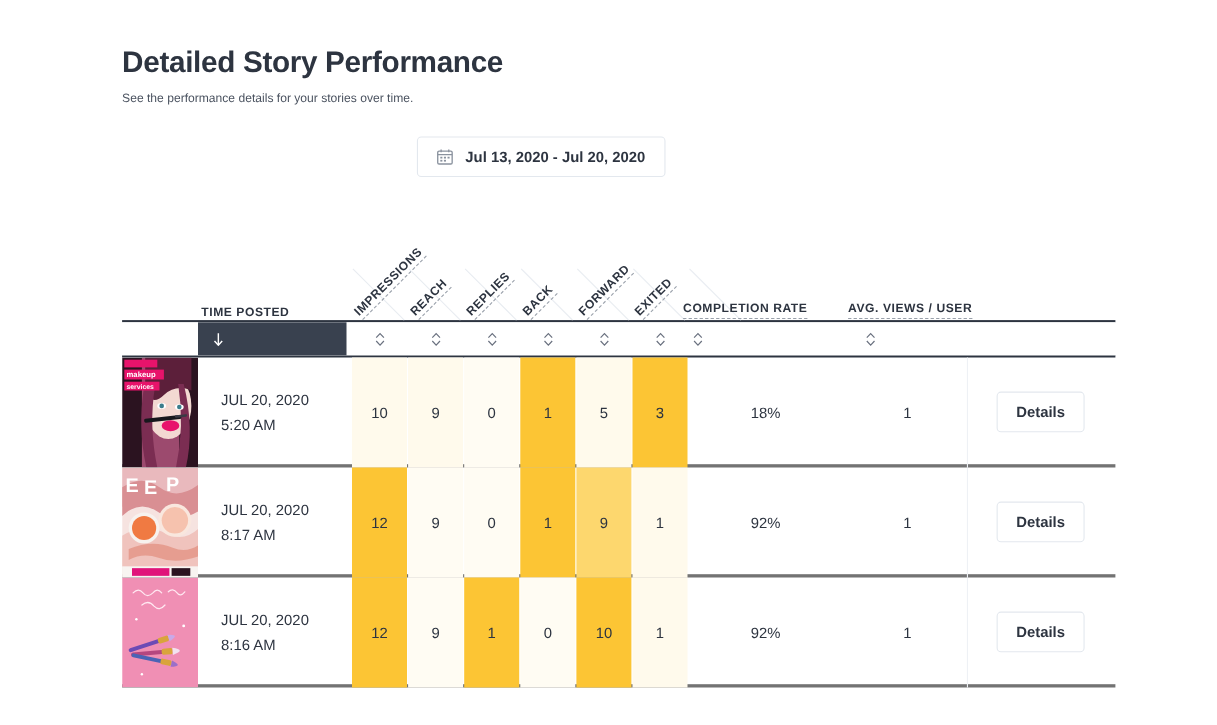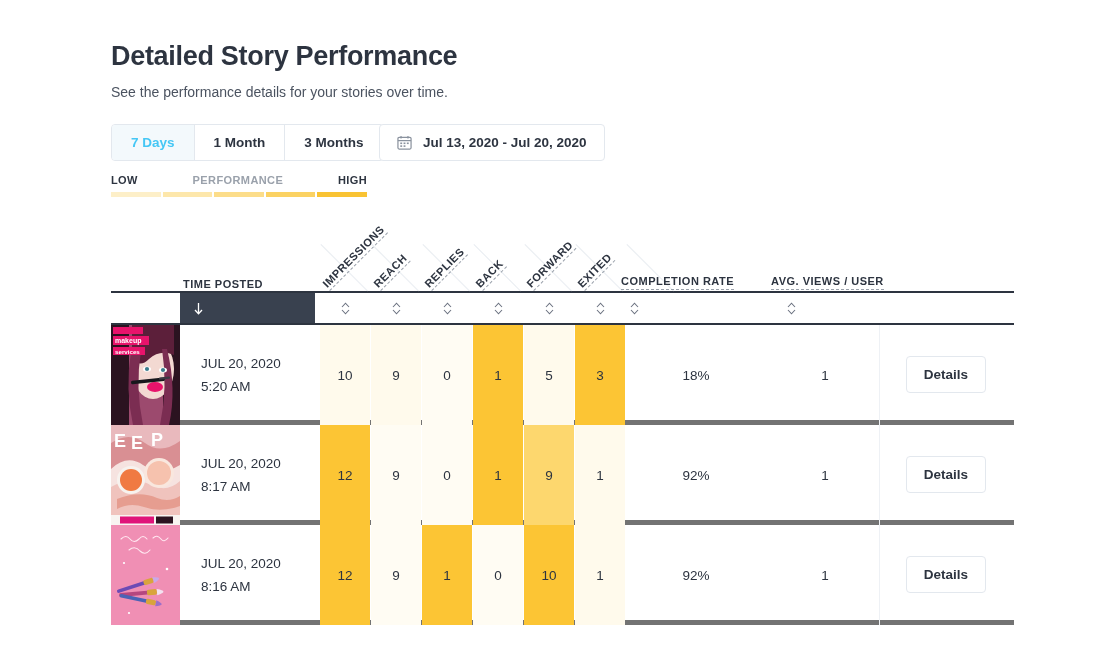--- a/index.html
+++ b/index.html
@@ -13,21 +13,21 @@
   .page { position: relative; width: 918px; height: 659px; }
 
   
   .title {
     position: absolute; left: 111px; top: 41px;
     font-size: 27px; font-weight: bold; color: #2d3440;
     letter-spacing: -0.3px;
   }
   .subtitle {
     position: absolute; left: 111px; top: 84px;
-    font-size: 14px; color: #4b5360;
+    font-size: 11px; color: #4b5360;
   }
 
   
   .range-tabs {
     position: absolute; left: 111px; top: 124px;
     display: flex; height: 37px;
     border: 1px solid #e3e8ee; border-radius: 4px;
     overflow: hidden; background: #fff;
   }
   .range-tab {
@@ -106,21 +106,21 @@
     padding-left: 13px; cursor: pointer;
   }
   .sort-arrow { width: 11px; height: 13px; display: block; }
   .sort-cell {
     position: absolute; top: 0; height: 30px;
     display: flex; align-items: center; justify-content: center; cursor: pointer;
   }
   .sort-ico { width: 9px; height: 13px; display: block; }
   .rule-bot { height: 2px; background: #2d3440; width: 903px; }
 
-  .row { position: relative; height: 100px; border-bottom: 5px solid #737373; }
+  .row { position: relative; height: 100px; border-bottom: 3px solid #737373; }
   .thumb {
     position: absolute; left: 0; top: 0; width: 69px; height: 100px;
     overflow: hidden;
   }
   .thumb svg { display: block; width: 69px; height: 100px; }
   .time-cell {
     position: absolute; left: 90px; top: 0; height: 100px;
     display: flex; flex-direction: column; justify-content: center; gap: 8px;
   }
   .time-date, .time-clock { font-size: 13.5px; color: #2d3440; }
@@ -147,58 +147,39 @@
   }
 </style>
 </head>
 <body>
 
 <div class="page">
 
   <div class="title">Detailed Story Performance</div>
   <div class="subtitle">See the performance details for your stories over time.</div>
 
-  <div class="range-tabs">
-    <div class="range-tab active">7 Days</div>
-    <div class="range-tab">1 Month</div>
-    <div class="range-tab">3 Months</div>
-  </div>
 
   <div class="date-picker">
     <span>
       <svg class="cal-ico" viewBox="0 0 16 16">
         <rect x="1" y="2.5" width="14" height="12.5" rx="1.3" fill="none" stroke="#8a929e" stroke-width="1.3"></rect>
         <line x1="1" y1="6" x2="15" y2="6" stroke="#8a929e" stroke-width="1.3"></line>
         <line x1="4.3" y1="1" x2="4.3" y2="3.6" stroke="#8a929e" stroke-width="1.3"></line>
         <line x1="11.7" y1="1" x2="11.7" y2="3.6" stroke="#8a929e" stroke-width="1.3"></line>
         <rect x="3.5" y="8" width="2" height="1.7" fill="#8a929e"></rect>
         <rect x="7" y="8" width="2" height="1.7" fill="#8a929e"></rect>
         <rect x="10.5" y="8" width="2" height="1.7" fill="#8a929e"></rect>
         <rect x="3.5" y="11" width="2" height="1.7" fill="#8a929e"></rect>
         <rect x="7" y="11" width="2" height="1.7" fill="#8a929e"></rect>
       </svg>
     </span>
     <span class="date-text">Jul 13, 2020 - Jul 20, 2020</span>
   </div>
 
 
-  <div class="legend">
-    <div class="legend-labels">
-      <span class="lg-low">LOW</span>
-      <span class="lg-mid">PERFORMANCE</span>
-      <span class="lg-high">HIGH</span>
-    </div>
-    <div class="legend-bar" id="legend-bar">
-        <div class="legend-seg" style="background: rgb(253, 239, 200);"></div>
-        <div class="legend-seg" style="background: rgb(253, 231, 171);"></div>
-        <div class="legend-seg" style="background: rgb(252, 221, 138);"></div>
-        <div class="legend-seg" style="background: rgb(251, 210, 99);"></div>
-        <div class="legend-seg" style="background: rgb(249, 195, 51);"></div>
-      </div>
-  </div>
 
   <div class="table">
     <div class="head-row" id="head-row">
       <span class="time-label">TIME POSTED</span>
     <div class="rot-rule" style="left: 256px;"></div>
         <div class="rot-label" style="left: 219px;">IMPRESSIONS</div>
         <div class="rot-rule" style="left: 307px;"></div>
         <div class="rot-label" style="left: 270px;">REACH</div>
         <div class="rot-rule" style="left: 358px;"></div>
         <div class="rot-label" style="left: 321px;">REPLIES</div>

